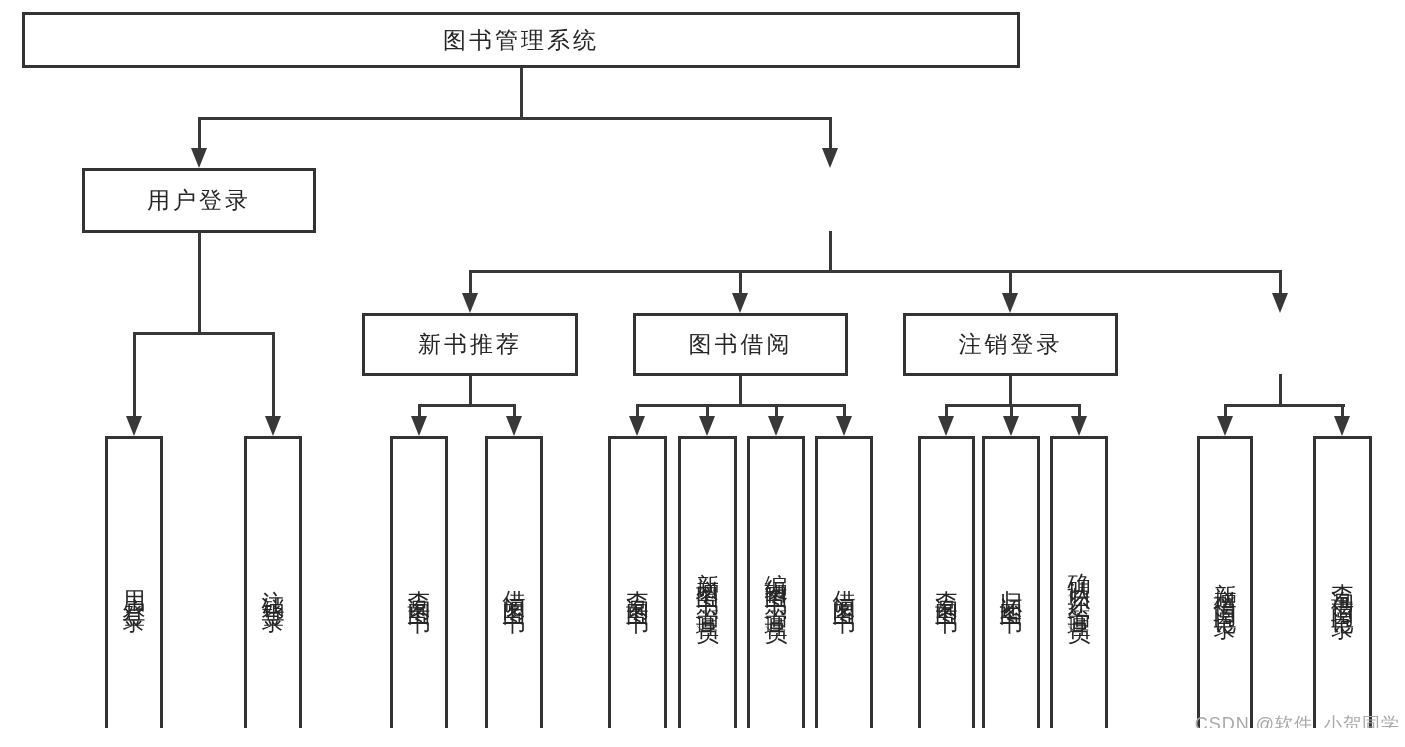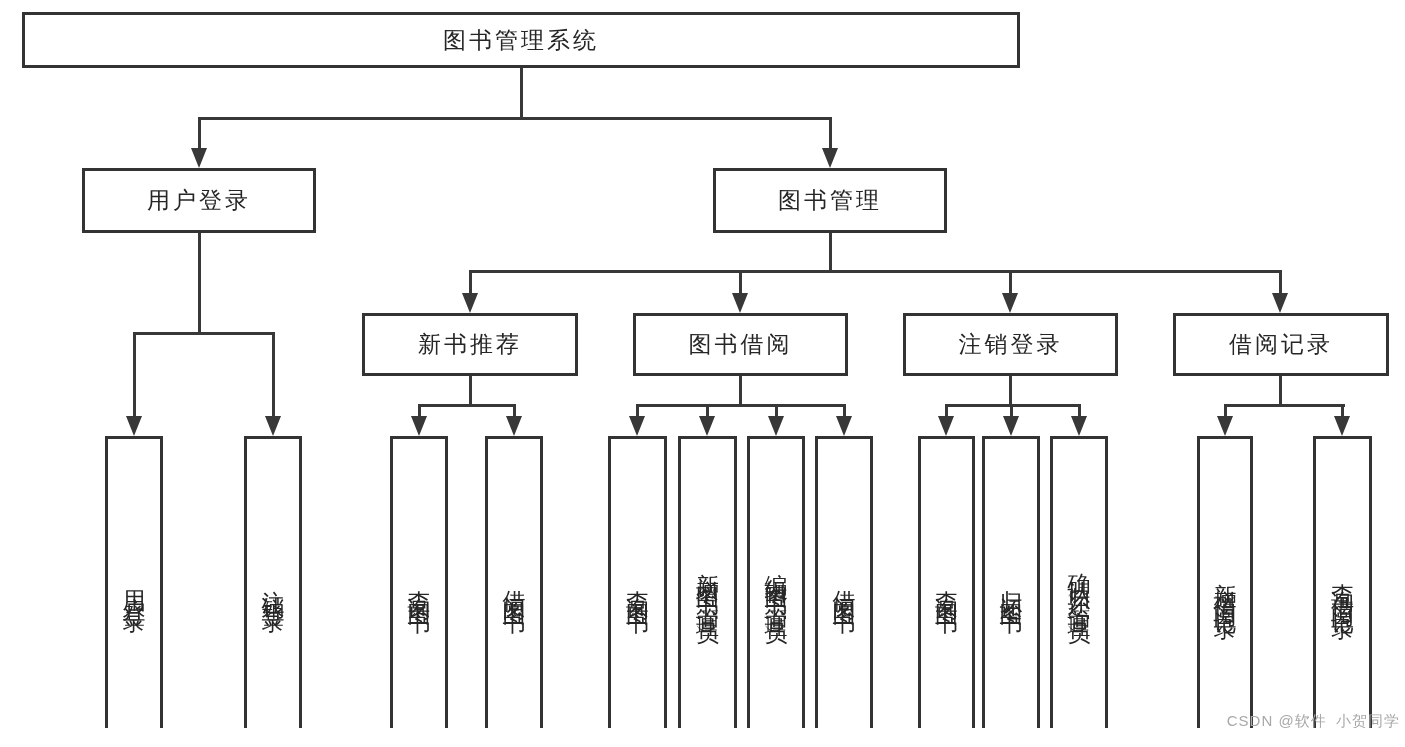--- a/index.html
+++ b/index.html
@@ -42,21 +42,21 @@
   .hline{height:3px;}
   .arrow{
     position:absolute;width:0;height:0;
     border-left:8px solid transparent;
     border-right:8px solid transparent;
     border-top:20px solid var(--line);
   }
   .watermark{
     position:absolute;
     top:712px;right:5px;
-    font-size:15px;
+    font-size:18px;
     letter-spacing:1px;
     color:var(--watermark);
     z-index:5;
   }
 </style>
 </head>
 <body>
 
 <div class="canvas">
 
@@ -119,35 +119,29 @@
   <div class="arrow" style="left:1217px;top:416px"></div>
   <div class="arrow" style="left:1334px;top:416px"></div>
 
   <div class="box" style="left:22px;top:12px;width:998px;height:56px">
     <span class="lbl">图书管理系统</span>
   </div>
 
   <div class="box" style="left:82px;top:168px;width:234px;height:65px">
     <span class="lbl">用户登录</span>
   </div>
-  <div class="box" style="left:713px;top:168px;width:234px;height:65px">
-    <span class="lbl">图书管理</span>
-  </div>
 
   <div class="box" style="left:633px;top:313px;width:215px;height:63px">
     <span class="lbl">图书借阅</span>
   </div>
   <div class="box" style="left:362px;top:313px;width:216px;height:63px">
     <span class="lbl">新书推荐</span>
   </div>
   <div class="box" style="left:903px;top:313px;width:215px;height:63px">
     <span class="lbl">注销登录</span>
-  </div>
-  <div class="box" style="left:1173px;top:313px;width:216px;height:63px">
-    <span class="lbl">借阅记录</span>
   </div>
 
   <div class="box leaf" style="left:105px;top:436px;width:58px;height:300px">
     <span class="lbl">用户登录</span>
   </div>
   <div class="box leaf" style="left:244px;top:436px;width:58px;height:300px">
     <span class="lbl">注销登录</span>
   </div>
 
   <div class="box leaf" style="left:390px;top:436px;width:58px;height:300px">

